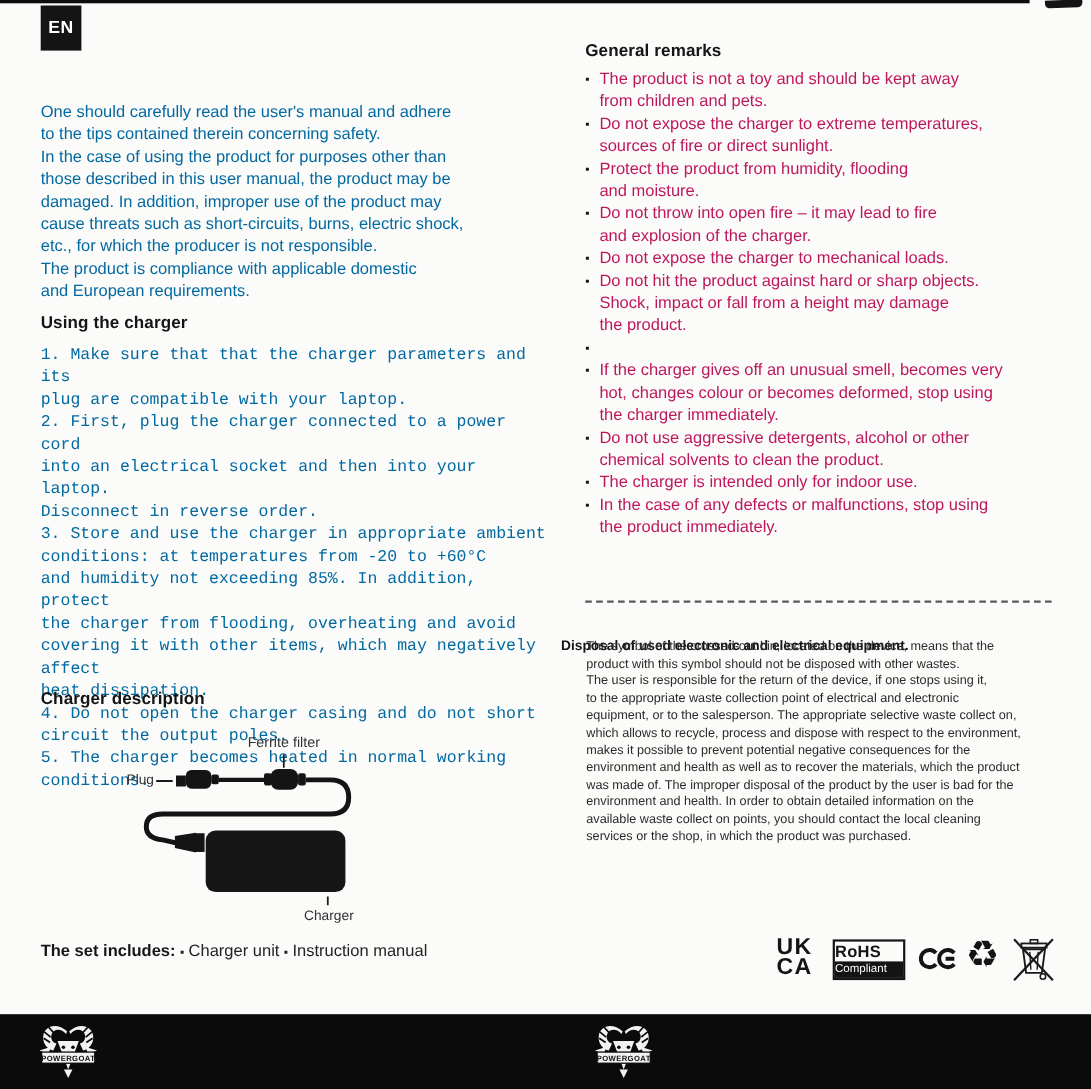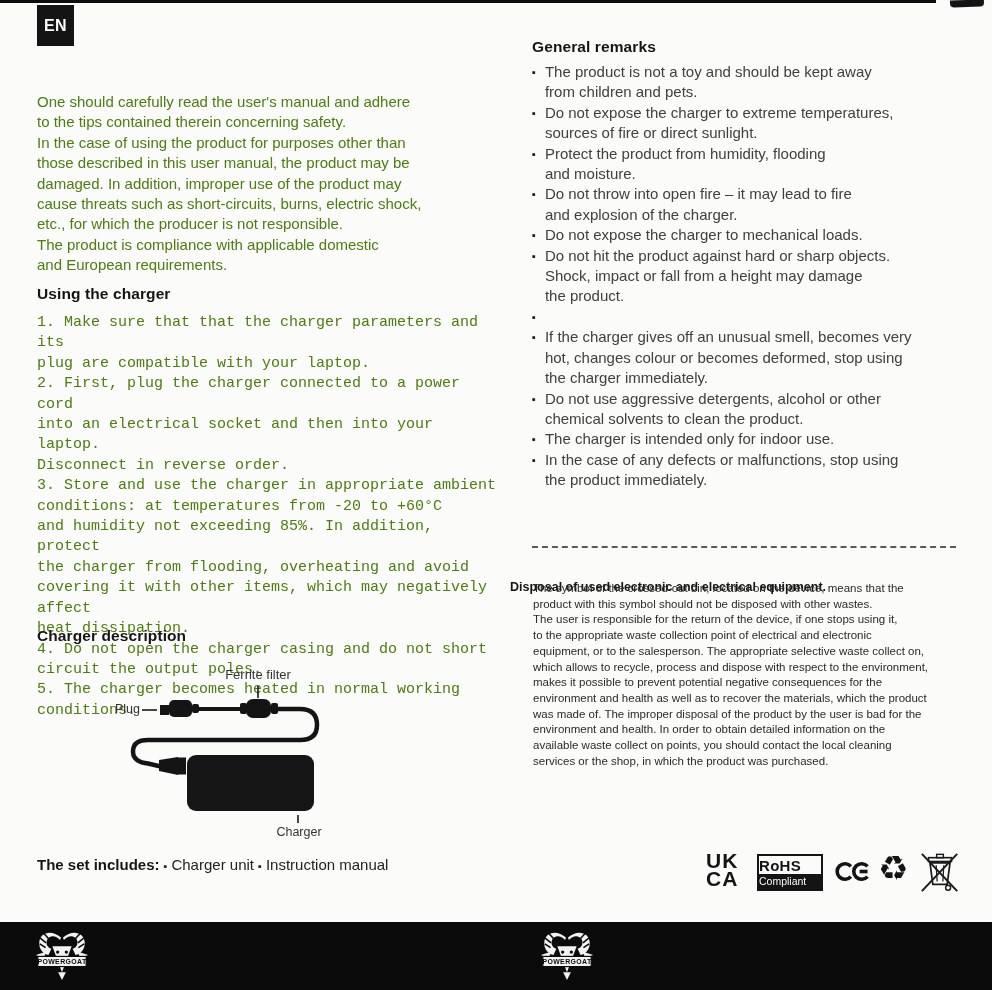--- a/index.html
+++ b/index.html
@@ -8,27 +8,27 @@
   .abs{position:absolute;}
   .pre{white-space:pre-line;}
   
   .top-line{left:0;top:0;width:936px;height:3px;background:#0d0d0d;}
   .smudge{left:950px;top:0;width:34px;height:7px;background:#141414;border-radius:0 0 4px 4px;transform:rotate(-2deg);}
   
   .en-badge{left:37px;top:5px;width:37px;height:41px;background:#141414;color:#fff;
             display:flex;align-items:center;justify-content:center;font-weight:bold;font-size:16px;letter-spacing:.5px;}
   
   .h-main{font-size:15.5px;font-weight:bold;color:#151515;letter-spacing:.1px;}
-  .body-txt{font-size:15px;line-height:20.4px;color:#4d7c0f;}
+  .body-txt{font-size:15px;line-height:20.4px;color:#0369a1;}
   .left-col-x{left:37px;width:460px;}
   
   .bullets{left:532px;top:62px;width:440px;margin:0;padding:0;list-style:none;}
   .bullets li{display:flex;gap:9px;margin:0;}
   .bullets .sq{font-size:11px;line-height:20.4px;color:#161616;flex:0 0 auto;}
-  .bullets .btxt{font-size:15px;line-height:20.4px;color:#404040;white-space:pre-line;}
+  .bullets .btxt{font-size:15px;line-height:20.4px;color:#be185d;white-space:pre-line;}
   .dash-sep{left:532px;top:546px;width:424px;height:0;border-top:2px dashed #5a5a5a;}
   .small-h{font-size:12.5px;font-weight:bold;color:#151515;}
   .small-txt{font-size:11.5px;line-height:15.7px;color:#2a2a2a;}
   
   .diag-label{font-size:12.5px;color:#333;}
   
   .set-line{font-size:15px;color:#232323;display:flex;gap:4px;align-items:baseline;}
   .set-line .lbl{font-weight:bold;color:#161616;}
   .set-line .sq{font-size:11px;}
   

